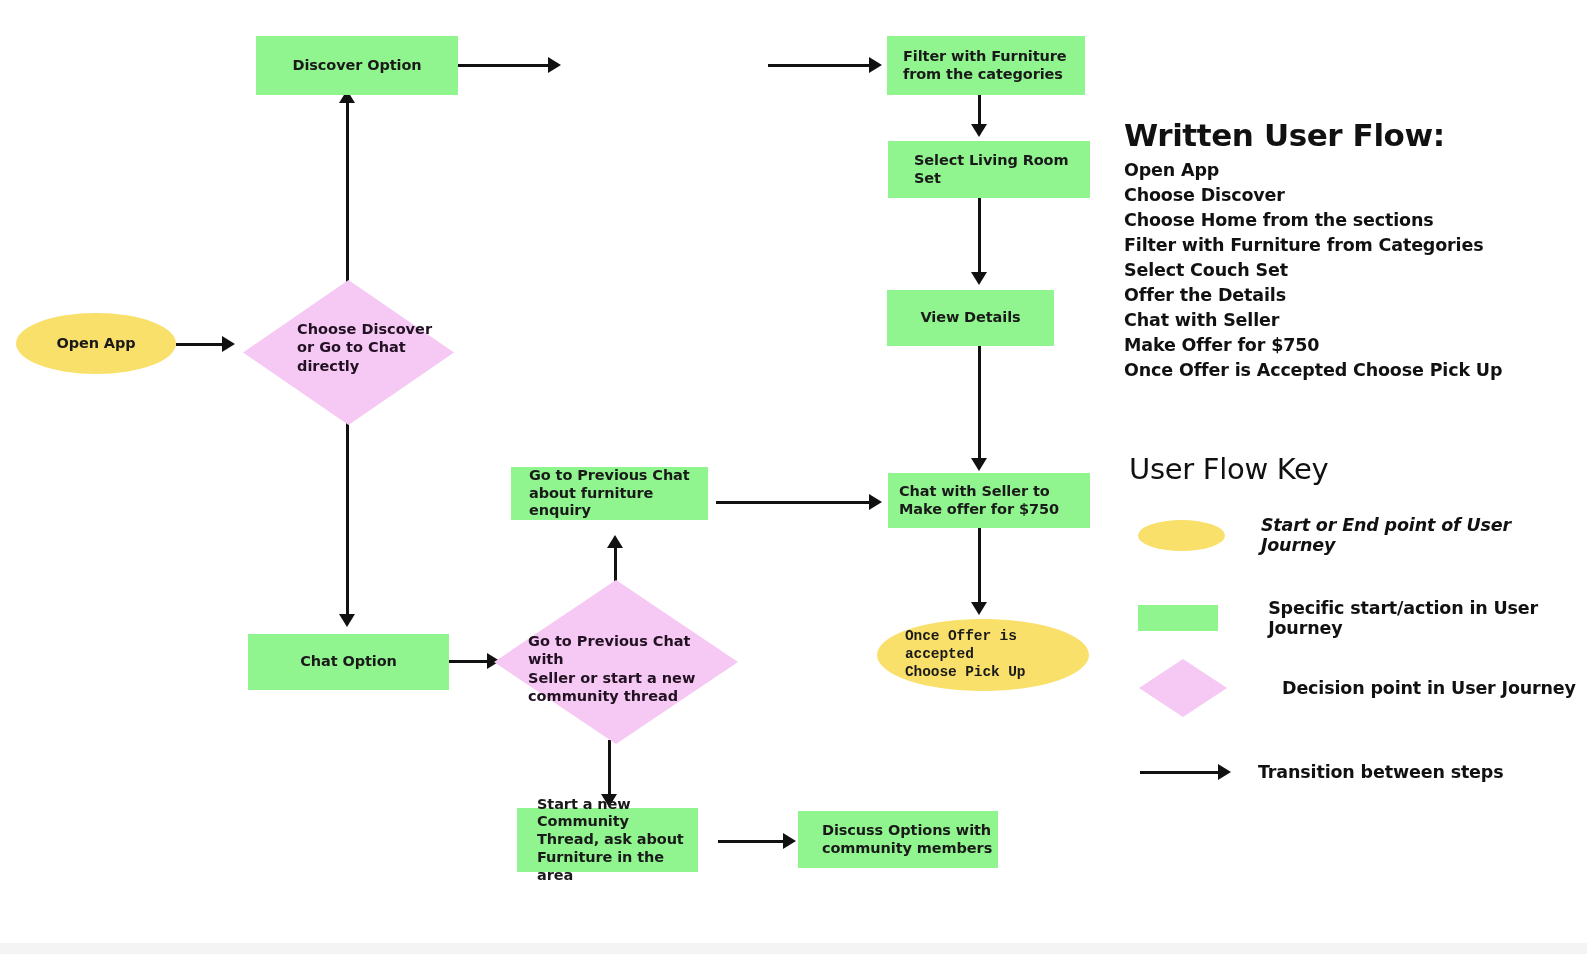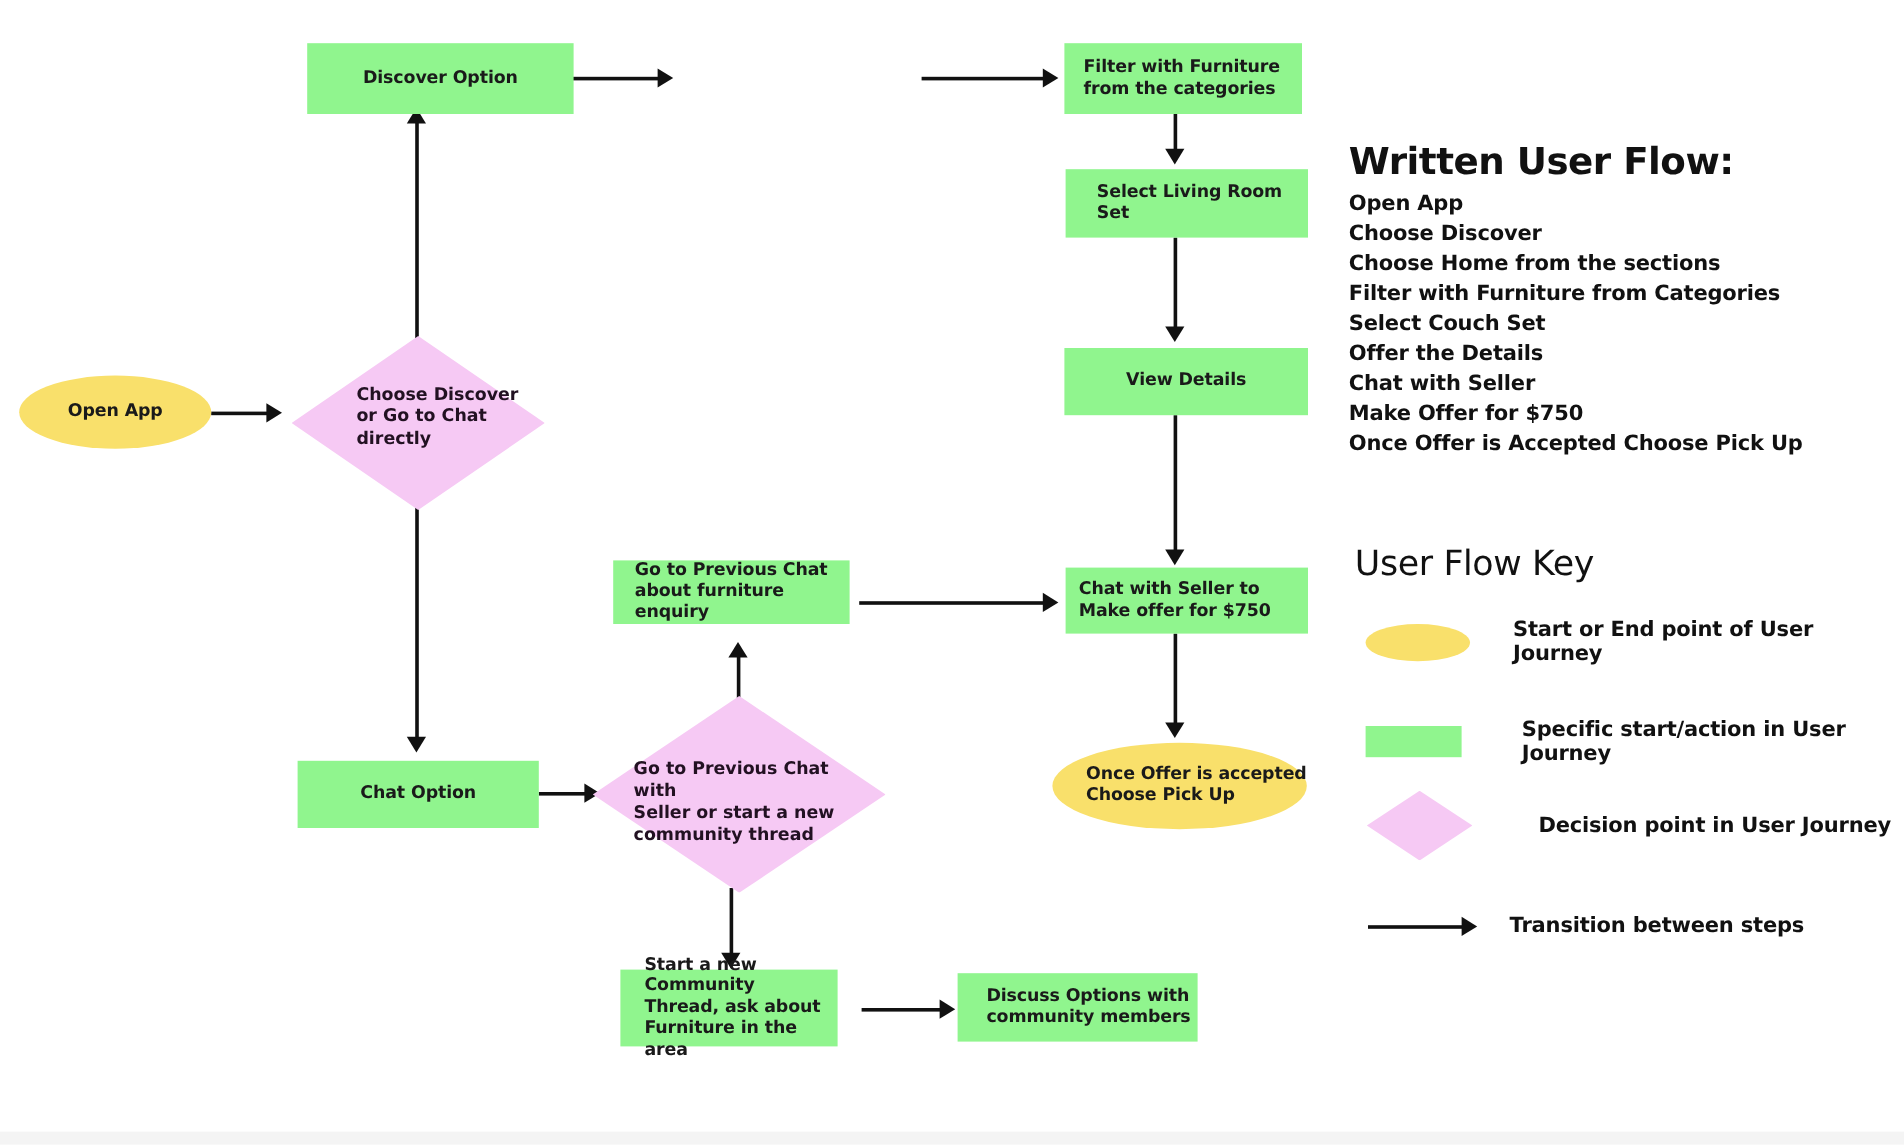--- a/index.html
+++ b/index.html
@@ -131,36 +131,36 @@
     <span class="txt">Open App</span>
   </div>
 
   <div class="diamond-wrap" style="left:243px;top:280px;width:211px;height:145px;">
     <div class="diamond-shape"></div>
     <span class="txt" style="left:54px;top:40px;width:150px;">Choose Discover
 or Go to Chat
 directly</span>
   </div>
 
-  <div class="node rect center" style="left:256px;top:36px;width:222px;height:59px;">
+  <div class="node rect center" style="left:256px;top:36px;width:202px;height:59px;">
     <span class="txt">Discover Option</span>
   </div>
 
 
   <div class="node rect left" style="left:887px;top:36px;width:198px;height:59px;padding-left:16px;">
     <span class="txt">Filter with Furniture
 from the categories</span>
   </div>
 
   <div class="node rect left" style="left:888px;top:141px;width:202px;height:57px;padding-left:26px;">
     <span class="txt">Select Living Room
 Set</span>
   </div>
 
-  <div class="node rect center" style="left:887px;top:290px;width:203px;height:56px;">
+  <div class="node rect center" style="left:887px;top:290px;width:167px;height:56px;">
     <span class="txt">View Details</span>
   </div>
 
   <div class="node rect center" style="left:248px;top:634px;width:201px;height:56px;">
     <span class="txt">Chat Option</span>
   </div>
 
   <div class="diamond-wrap" style="left:494px;top:580px;width:244px;height:164px;">
     <div class="diamond-shape"></div>
     <span class="txt" style="left:34px;top:52px;width:200px;">Go to Previous Chat with
@@ -171,21 +171,21 @@
   <div class="node rect left" style="left:511px;top:467px;width:197px;height:53px;padding-left:18px;">
     <span class="txt">Go to Previous Chat
 about furniture enquiry</span>
   </div>
 
   <div class="node rect left" style="left:888px;top:473px;width:202px;height:55px;padding-left:11px;">
     <span class="txt">Chat with Seller to
 Make offer for $750</span>
   </div>
 
-  <div class="node ellipse left" style="left:877px;top:619px;width:212px;height:72px;padding-left:28px;">
+  <div class="node ellipse left" style="left:877px;top:619px;width:212px;height:72px;padding-left:28px;font-family:Liberation Mono, monospace;">
     <span class="txt">Once Offer is accepted
 Choose Pick Up</span>
   </div>
 
   <div class="node rect left" style="left:517px;top:808px;width:181px;height:64px;padding-left:20px;">
     <span class="txt">Start a new Community
 Thread, ask about
 Furniture in the area</span>
   </div>
 
@@ -206,21 +206,21 @@
       <li>Chat with Seller</li>
       <li>Make Offer for $750</li>
       <li>Once Offer is Accepted Choose Pick Up</li>
     </ul>
   </div>
 
   <div class="key-title">User Flow Key</div>
 
   <div class="key-row" style="left:1138px;top:515px;">
     <div class="sw-ellipse"></div>
-    <span class="key-label" style="margin-left:36px;">Start or End point of User Journey</span>
+    <span class="key-label" style="margin-left:36px;font-style:italic;">Start or End point of User Journey</span>
   </div>
 
   <div class="key-row" style="left:1138px;top:598px;">
     <div class="sw-rect"></div>
     <span class="key-label" style="margin-left:50px;">Specific start/action in User Journey</span>
   </div>
 
   <div class="key-row" style="left:1139px;top:659px;">
     <div class="sw-diamond"></div>
     <span class="key-label" style="margin-left:55px;">Decision point in User Journey</span>

